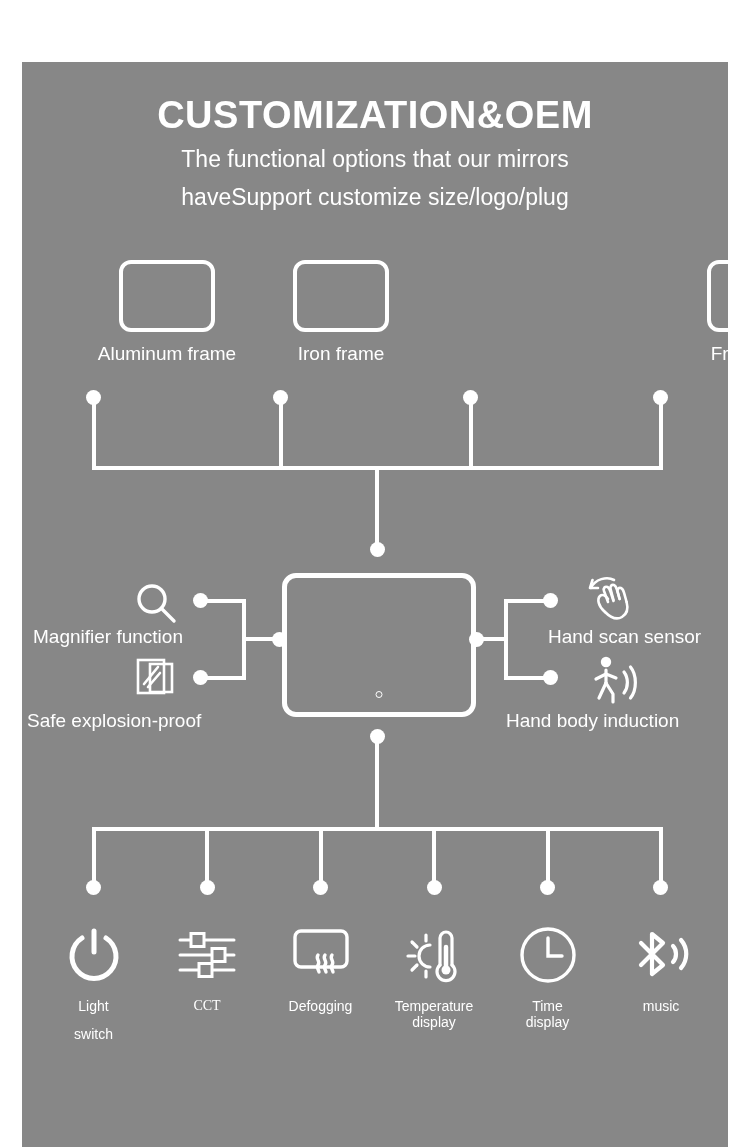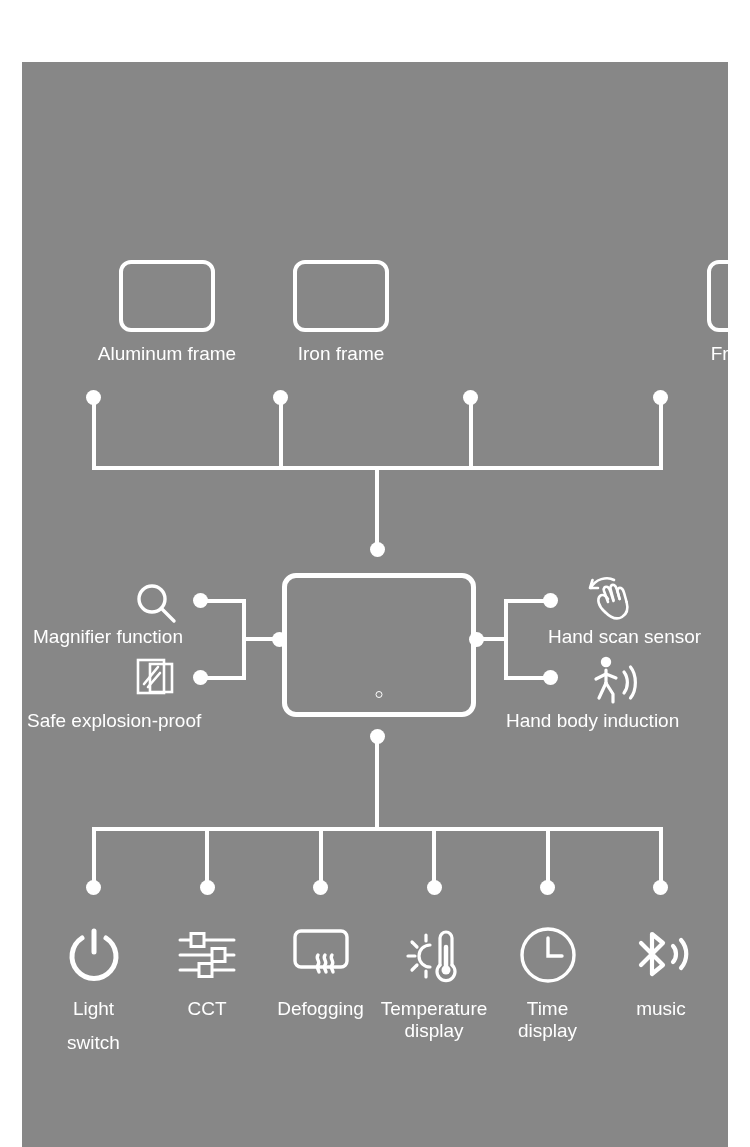--- a/index.html
+++ b/index.html
@@ -132,30 +132,35 @@
     color: #ffffff;
     transform: translateX(-50%);
   }
   .feature-icon {
     height: 66px;
     display: flex;
     align-items: center;
     justify-content: center;
   }
   .feature-label {
-    font-size: 19px;
+    font-size: 14px;
     line-height: 1.16;
     margin-top: 10px;
   }
 </style>
 </head>
 <body>
 
 <div id="panel">
 
+  <div class="header">
+    <div class="title">CUSTOMIZATION&amp;OEM</div>
+    <div class="subtitle">The functional options that our mirrors</div>
+    <div class="subtitle" style="margin-top:2px">haveSupport customize size/logo/plug</div>
+  </div>
 
   <div class="frame-item" style="left:27px; top:198px; width:140px;">
     <div class="frame-box"></div>
     <div class="frame-label">Aluminum frame</div>
   </div>
   <div class="frame-item" style="left:201px; top:198px; width:140px;">
     <div class="frame-box"></div>
     <div class="frame-label">Iron frame</div>
   </div>
   <div class="frame-item" style="left:615px; top:198px; width:140px;">
@@ -264,21 +269,21 @@
     <div class="feature-icon">
       <svg width="62" height="62" viewBox="0 0 62 62" fill="none" stroke="#ffffff" stroke-width="5" stroke-linecap="round">
         <path d="M19 14 A22 22 0 1 0 43 14"></path>
         <line x1="31" y1="7" x2="31" y2="28"></line>
       </svg>
     </div>
     <div class="feature-label">Light</div>
     <div class="feature-label" style="margin-top:12px">switch</div>
   </div>
 
-  <div class="feature" style="left:185px; top:860px;">
+  <div class="feature" style="left:185px; top:860px;font-family:Liberation Serif, serif;">
     <div class="feature-icon">
       <svg width="66" height="56" viewBox="0 0 66 56" fill="none" stroke="#ffffff" stroke-width="3">
         <line x1="6" y1="13" x2="60" y2="13" stroke-linecap="round"></line>
         <line x1="6" y1="28" x2="60" y2="28" stroke-linecap="round"></line>
         <line x1="6" y1="43" x2="60" y2="43" stroke-linecap="round"></line>
         <rect x="17" y="6.5" width="13" height="13" fill="#878787"></rect>
         <rect x="38" y="21.5" width="13" height="13" fill="#878787"></rect>
         <rect x="25" y="36.5" width="13" height="13" fill="#878787"></rect>
       </svg>
     </div>

